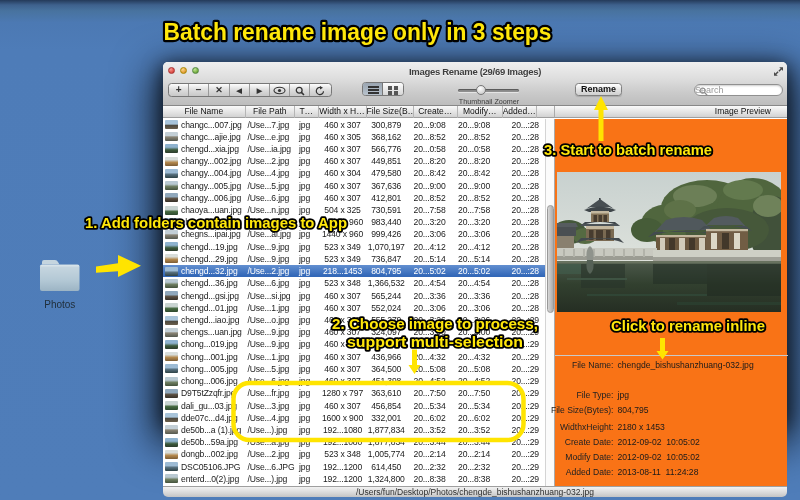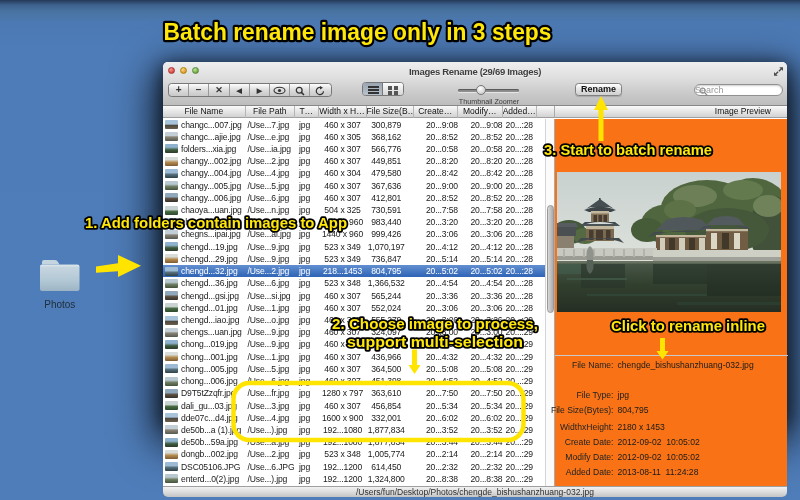--- a/index.html
+++ b/index.html
@@ -33,22 +33,22 @@
 .thead .h{position:absolute;top:0;height:12px;line-height:11.5px;text-align:center;border-right:1px solid #b5b5b5;overflow:hidden;white-space:nowrap}
 .rows{position:absolute;left:0;top:56.5px;width:382px;height:367px;background:#fff;overflow:hidden}
 .r{display:grid;grid-template-columns:82.5px 49.5px 23.5px 48px 47px 44.5px 44.5px 42.5px;height:12.23px;line-height:12.23px;font-size:8.6px;letter-spacing:-0.15px;color:#1a1a1a;white-space:nowrap}
 .r .c{overflow:hidden}
 .r .n{padding-left:2px;display:flex;gap:3px}
 .r .n span{overflow:hidden}
 .r .p{padding-left:2px}
 .r .j{padding-left:4px}
 .r .d{text-align:center}
 .r .s{text-align:center;padding-right:7.5px}
-.r .m{text-align:right}
-.r .a{padding-left:3px}
+.r .m{text-align:left}
+.r .a{text-align:center;padding-left:3px}
 .r.sel{background:linear-gradient(180deg,#628fd0,#3368b8 90%);color:#fff}
 .th{display:inline-block;width:13px;height:9px;margin-top:1.5px;flex:none;border-radius:1px}
 .t1{background:linear-gradient(180deg,#a8c4da 45%,#4e4a40 60%,#6b5f4c)}
 .t2{background:linear-gradient(180deg,#c3cfd6 40%,#8b8576 55%,#54584e)}
 .t3{background:linear-gradient(180deg,#8fb3cf 35%,#3c5a3a 65%,#2c3c2c)}
 .t4{background:linear-gradient(180deg,#d8ddda 30%,#b4894e 60%,#7c5c34)}
 .t5{background:linear-gradient(180deg,#9dbbd4 40%,#57707e 60%,#2e4246)}
 .t6{background:linear-gradient(180deg,#b9c9d2 35%,#6f7f62 60%,#44523c)}
 .t7{background:linear-gradient(180deg,#90a8bc 40%,#5b4f41 62%,#38322a)}
 .t8{background:linear-gradient(180deg,#c9d4d2 38%,#44683f 62%,#2f4a30)}
@@ -151,21 +151,21 @@
         <span class="c j">jpg</span>
         <span class="c d">460 x 305</span>
         <span class="c s">368,162</span>
         <span class="c m">20...8:52</span>
         <span class="c m">20...8:52</span>
         <span class="c a">20...:28</span>
       </div>
 <div class="r">
         <span class="c n">
           <i class="th t3"></i>
-          <span>folders...xia.jpg</span>
+          <span>chengd...xia.jpg</span>
         </span>
         <span class="c p">/Use...ia.jpg</span>
         <span class="c j">jpg</span>
         <span class="c d">460 x 307</span>
         <span class="c s">566,776</span>
         <span class="c m">20...0:58</span>
         <span class="c m">20...0:58</span>
         <span class="c a">20...:28</span>
       </div>
 <div class="r">

